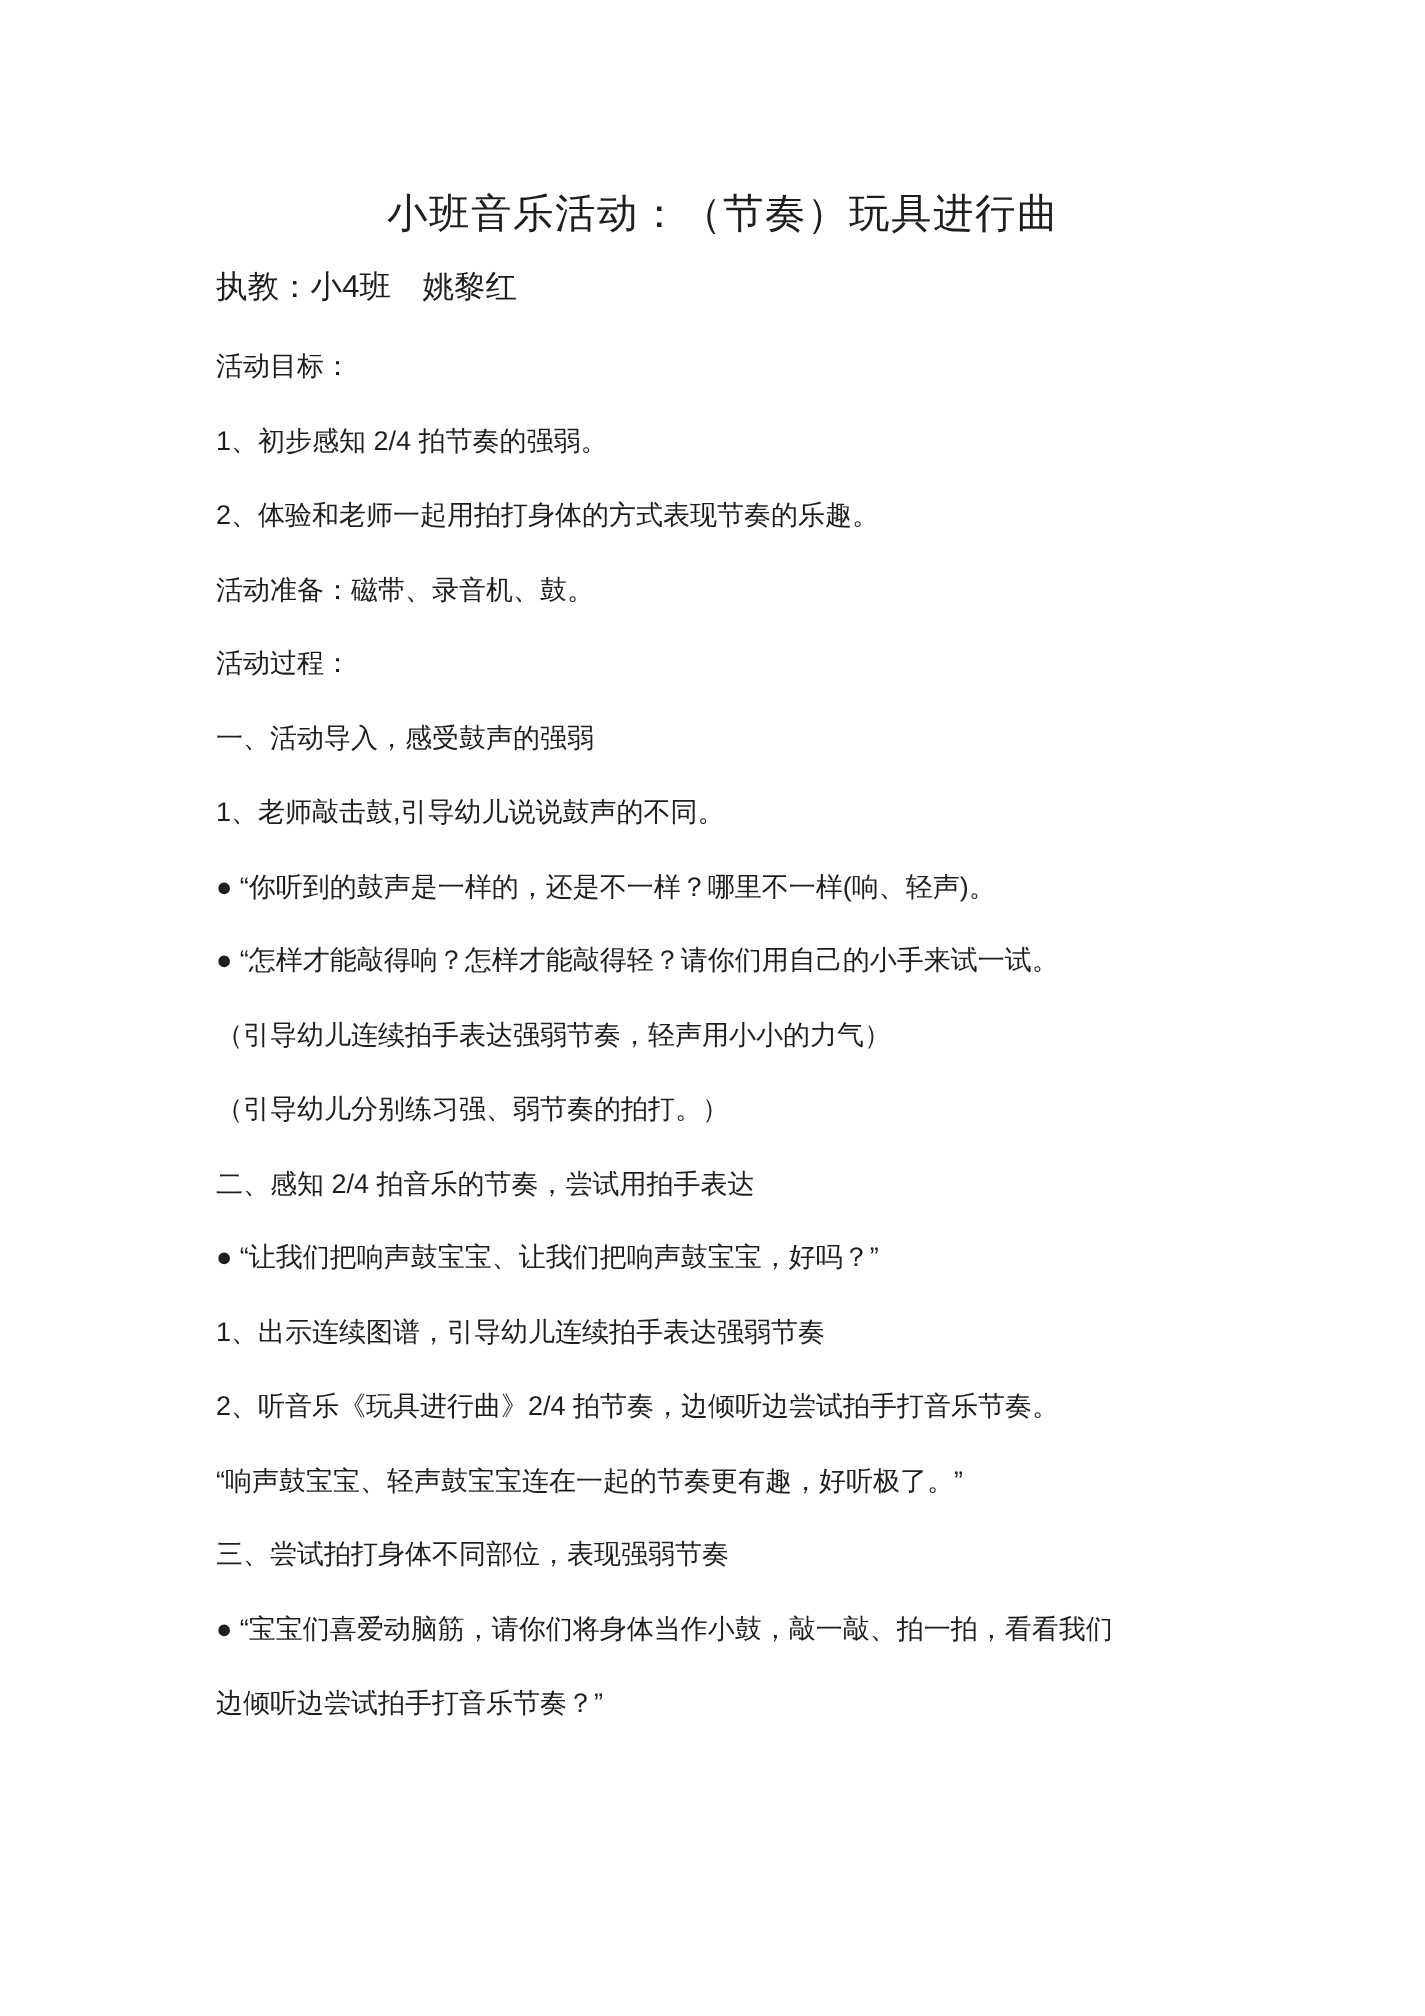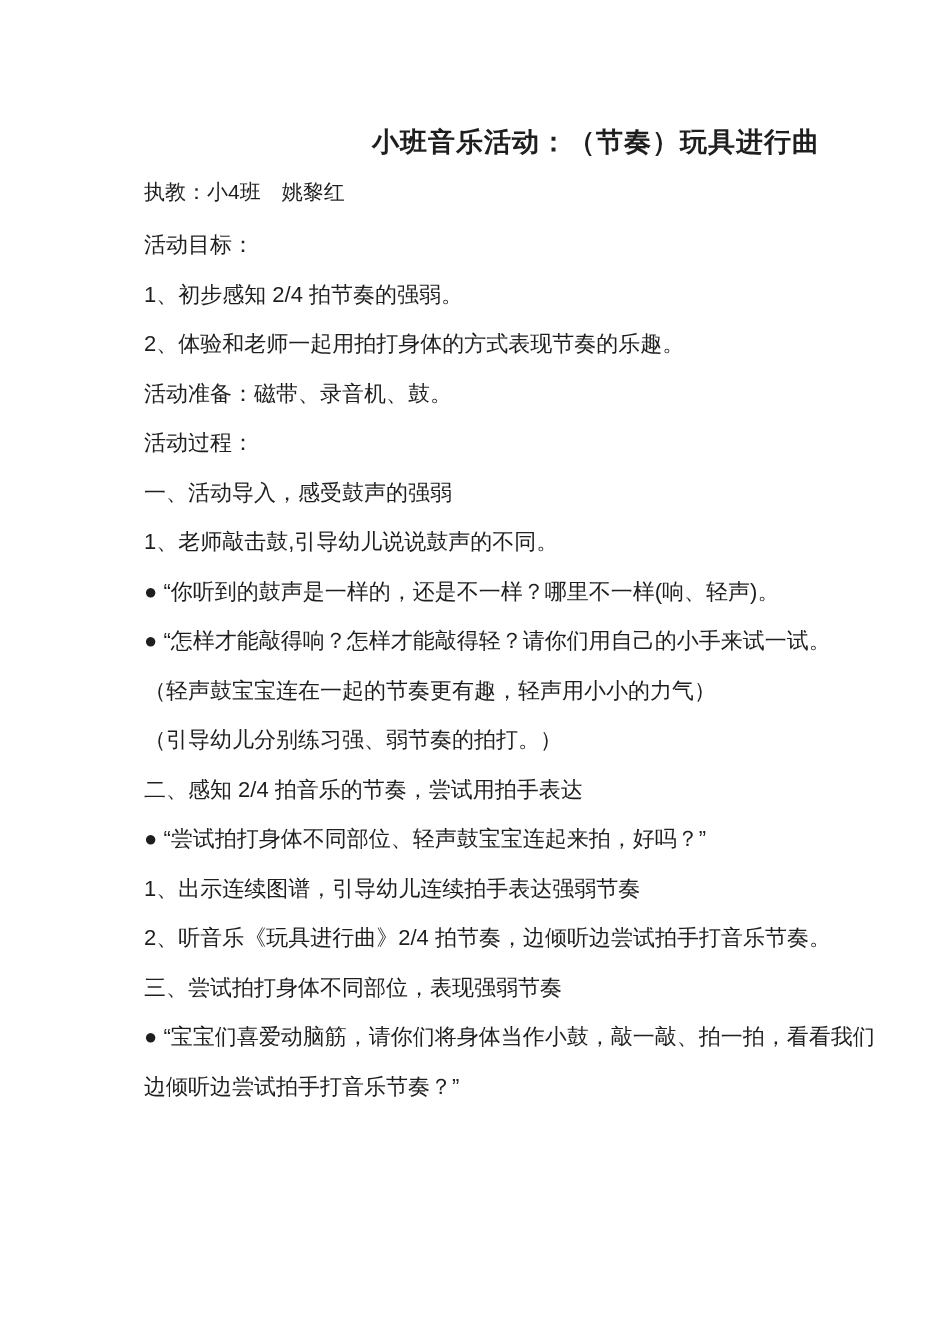--- a/index.html
+++ b/index.html
@@ -12,35 +12,35 @@
     height: 1344px;
     font-family: "Liberation Sans", sans-serif;
     color: #1e1e1e;
     overflow: hidden;
   }
   .doc {
     padding: 120px 130px 0 144px;
   }
   .doc-title {
     font-size: 27px;
-    font-weight: bold;
-    text-align: right;
+    font-weight: normal;
+    text-align: center;
     line-height: 44px;
     letter-spacing: 1px;
     white-space: nowrap;
   }
   .doc-byline {
     font-size: 21px;
     text-align: left;
     padding-right: 52px;
     line-height: 56px;
     white-space: nowrap;
   }
   .para {
-    font-size: 22px;
+    font-size: 18px;
     line-height: 49.5px;
     min-height: 49.5px;
     white-space: nowrap;
   }
 </style>
 </head>
 <body>
 
 <div class="doc">
   <div class="doc-title">小班音乐活动：（节奏）玩具进行曲</div>
@@ -48,22 +48,23 @@
 
   <div class="para">活动目标：</div>
   <div class="para">1、初步感知 2/4 拍节奏的强弱。</div>
   <div class="para">2、体验和老师一起用拍打身体的方式表现节奏的乐趣。</div>
   <div class="para">活动准备：磁带、录音机、鼓。</div>
   <div class="para">活动过程：</div>
   <div class="para">一、活动导入，感受鼓声的强弱</div>
   <div class="para">1、老师敲击鼓,引导幼儿说说鼓声的不同。</div>
   <div class="para">● “你听到的鼓声是一样的，还是不一样？哪里不一样(响、轻声)。</div>
   <div class="para">● “怎样才能敲得响？怎样才能敲得轻？请你们用自己的小手来试一试。</div>
-  <div class="para">（轻声鼓宝宝连在一起的节奏更有趣，轻声用小小的力气）</div>
+  <div class="para">（引导幼儿连续拍手表达强弱节奏，轻声用小小的力气）</div>
   <div class="para">（引导幼儿分别练习强、弱节奏的拍打。）</div>
   <div class="para">二、感知 2/4 拍音乐的节奏，尝试用拍手表达</div>
-  <div class="para">● “尝试拍打身体不同部位、轻声鼓宝宝连起来拍，好吗？”</div>
+  <div class="para">● “让我们把响声鼓宝宝、让我们把响声鼓宝宝，好吗？”</div>
   <div class="para">1、出示连续图谱，引导幼儿连续拍手表达强弱节奏</div>
   <div class="para">2、听音乐《玩具进行曲》2/4 拍节奏，边倾听边尝试拍手打音乐节奏。</div>
+  <div class="para">“响声鼓宝宝、轻声鼓宝宝连在一起的节奏更有趣，好听极了。”</div>
   <div class="para">三、尝试拍打身体不同部位，表现强弱节奏</div>
   <div class="para">● “宝宝们喜爱动脑筋，请你们将身体当作小鼓，敲一敲、拍一拍，看看我们</div>
   <div class="para">边倾听边尝试拍手打音乐节奏？”</div>
 </div>
 
 </body></html>

